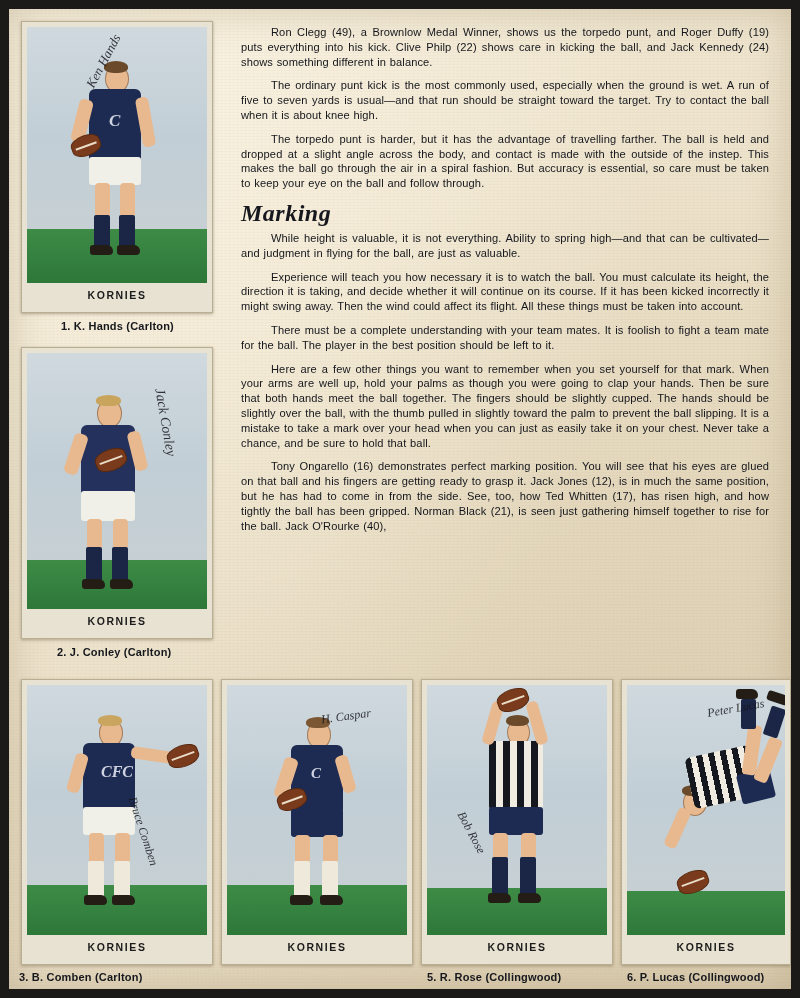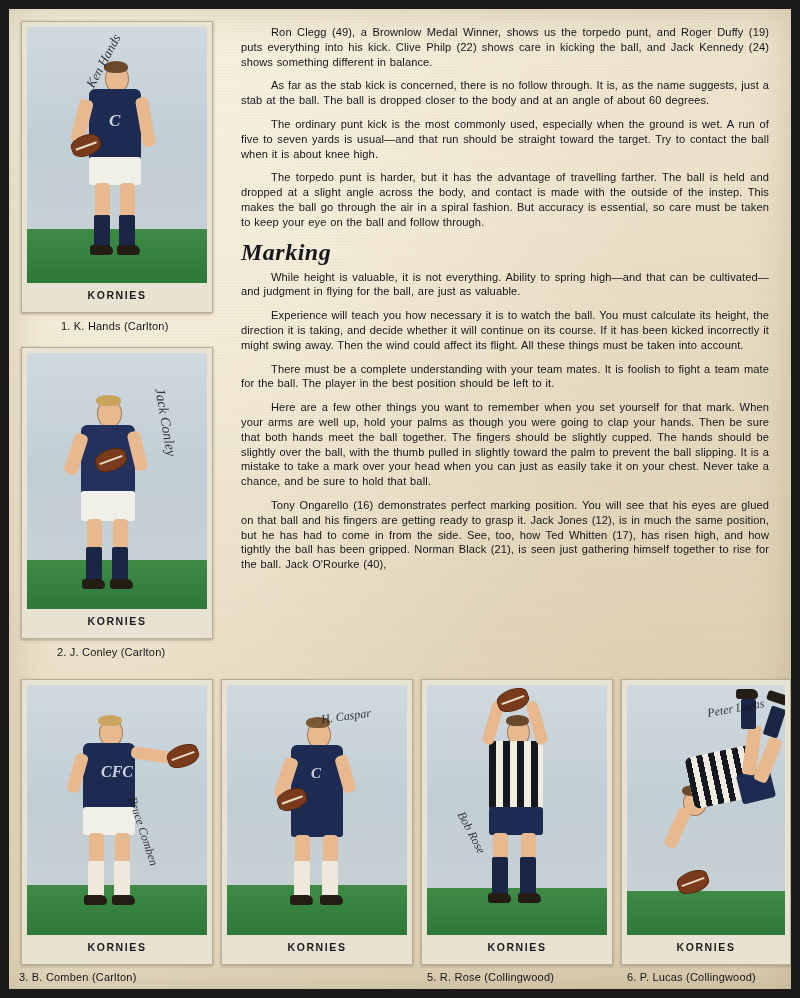--- a/index.html
+++ b/index.html
@@ -71,20 +71,21 @@
     background:#e8e2d2;
     color:#1b1b1b;
     font-size:10.5px;font-weight:bold;letter-spacing:1.6px;
     display:flex;align-items:center;justify-content:center;
   }
   .caption{
     position:absolute;
     font-size:11px;color:#15171d;
     letter-spacing:.2px;
     white-space:nowrap;
+    font-weight:bold;
   }
   .sig{
     position:absolute;
     font-family:"Liberation Serif", serif;
     font-style:italic;
     color:#15151a;
     opacity:.85;
     white-space:nowrap;
   }
   
@@ -120,21 +121,20 @@
   }
 </style>
 </head>
 <body>
 
 <div class="page">
   <div class="grain"></div>
 
   <div class="textcol">
     <p>Ron Clegg (49), a Brownlow Medal Winner, shows us the torpedo punt, and Roger Duffy (19) puts everything into his kick.  Clive Philp (22) shows care in kicking the ball, and Jack Kennedy (24) shows something different in balance.</p>
-    <p>As far as the stab kick is concerned, there is no follow through.  It is, as the name suggests, just a stab at the ball.  The ball is dropped closer to the body and at an angle of about 60 degrees.</p>
     <p>The ordinary punt kick is the most commonly used, especially when the ground is wet.  A run of five to seven yards is usual—and that run should be straight toward the target.  Try to contact the ball when it is about knee high.</p>
     <p>The torpedo punt is harder, but it has the advantage of travelling farther.  The ball is held and dropped at a slight angle across the body, and contact is made with the outside of the instep.  This makes the ball go through the air in a spiral fashion.  But accuracy is essential, so care must be taken to keep your eye on the ball and follow through.</p>
 
     <div class="heading">Marking</div>
 
     <p>While height is valuable, it is not everything.  Ability to spring high—and that can be cultivated—and judgment in flying for the ball, are just as valuable.</p>
     <p>Experience will teach you how necessary it is to watch the ball.  You must calculate its height, the direction it is taking, and decide whether it will continue on its course.  If it has been kicked incorrectly it might swing away.  Then the wind could affect its flight.  All these things must be taken into account.</p>
     <p>There must be a complete understanding with your team mates.  It is foolish to fight a team mate for the ball.  The player in the best position should be left to it.</p>
     <p>Here are a few other things you want to remember when you set yourself for that mark.  When your arms are well up, hold your palms as though you were going to clap your hands.  Then be sure that both hands meet the ball together.  The fingers should be slightly cupped.  The hands should be slightly over the ball, with the thumb pulled in slightly toward the palm to prevent the ball slipping.  It is a mistake to take a mark over your head when you can just as easily take it on your chest.  Never take a chance, and be sure to hold that ball.</p>
     <p>Tony Ongarello (16) demonstrates perfect marking position.  You will see that his eyes are glued on that ball and his fingers are getting ready to grasp it.  Jack Jones (12), is in much the same position, but he has had to come in from the side.  See, too, how Ted Whitten (17), has risen high, and how tightly the ball has been gripped.  Norman Black (21), is seen just gathering himself together to rise for the ball.  Jack O'Rourke (40),</p>

